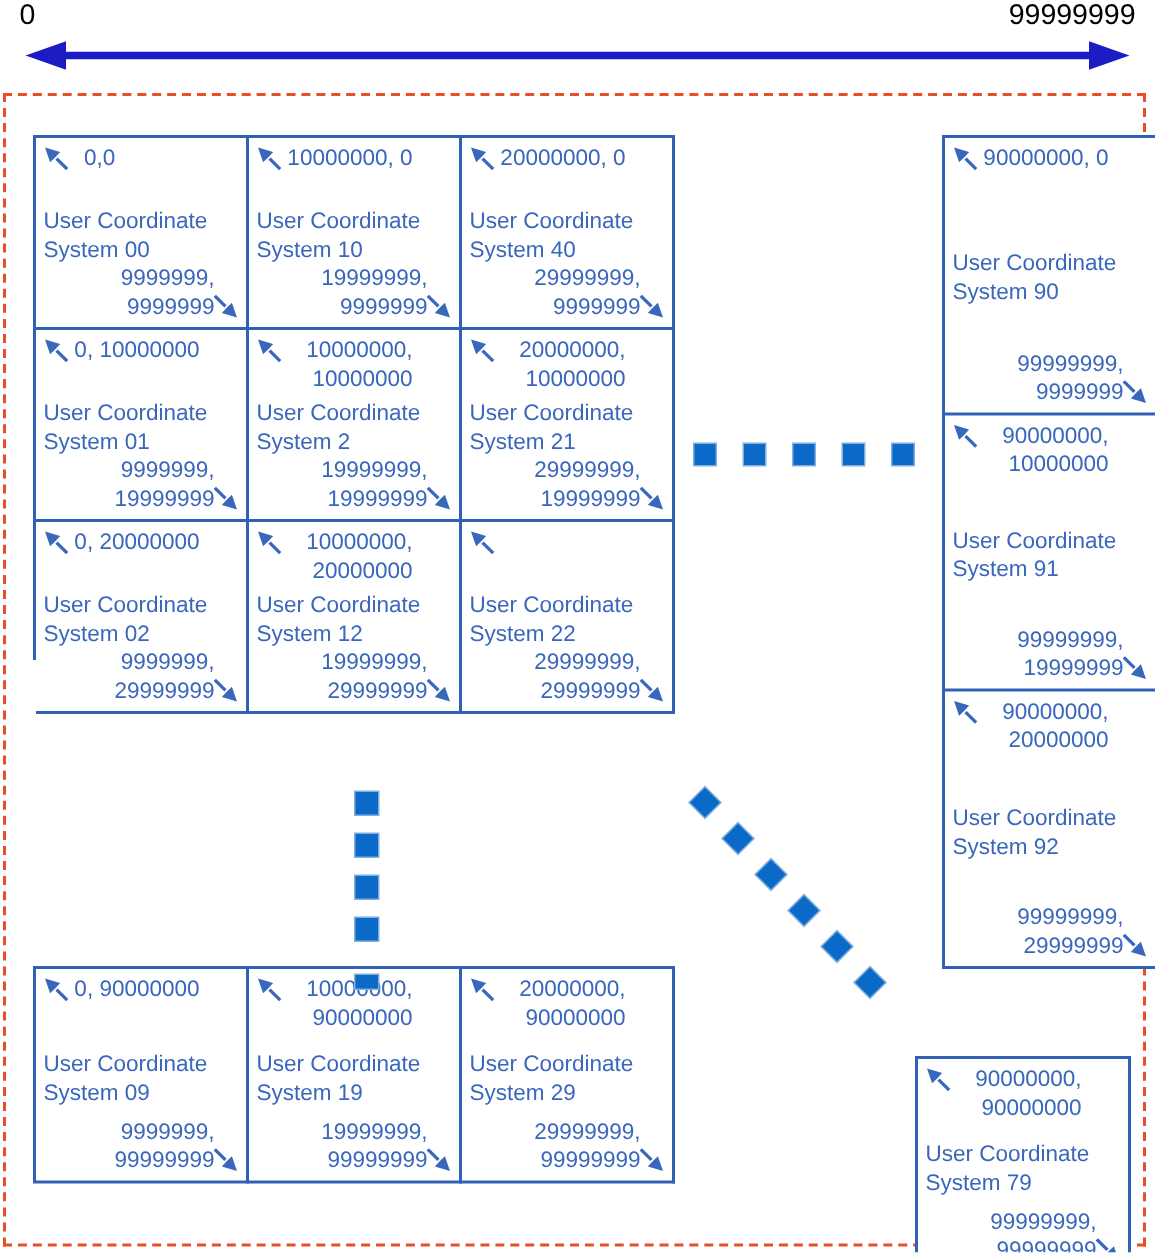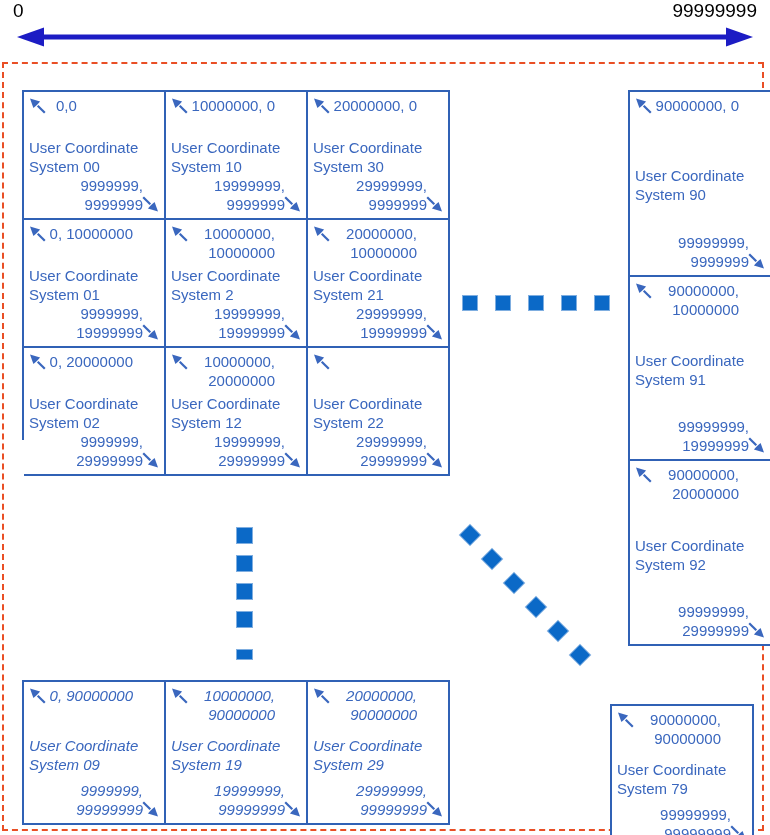--- a/index.html
+++ b/index.html
@@ -22,21 +22,21 @@
   
   .outer-frame{position:absolute;left:2px;top:62px;width:762px;height:769px;
     border:2px dashed var(--orange);box-sizing:border-box;}
 
   
   .blk{position:absolute;display:grid;box-sizing:border-box;
     border-left:2px solid var(--border-blue);border-top:2px solid var(--border-blue);background:#fff;}
   .blk-main{left:22px;top:90px;width:428px;height:350px;
     grid-template-columns:repeat(3,1fr);grid-template-rows:repeat(3,1fr);}
   .blk-right{left:628px;top:90px;width:144px;height:556px;grid-template-rows:repeat(3,1fr);}
-  .blk-bottom{left:22px;top:680px;width:428px;height:145px;grid-template-columns:repeat(3,1fr);font-style:italic;}
+  .blk-bottom{left:22px;top:644px;width:428px;height:145px;grid-template-columns:repeat(3,1fr);}
   .blk-b99{left:610px;top:704px;width:144px;height:145px;}
 
   .box{border-right:2px solid var(--border-blue);border-bottom:2px solid var(--border-blue);
     box-sizing:border-box;display:flex;flex-direction:column;justify-content:space-between;
     padding:4px 5px 4px 5px;color:var(--blue);font-size:15px;line-height:19px;}
   .coord-top{display:flex;align-items:flex-start;height:42px;}
   .coord-min{flex:1;text-align:right;padding-right:26px;}
   .coord-min.origin{text-align:left;padding-left:9px;padding-right:0;}
   .ucs-label{text-align:left;}
   .coord-bottom{display:flex;align-items:flex-end;}
@@ -128,21 +128,21 @@
 
     <div class="box">
       <div class="coord-top">
         <span class="cur cur-nw">
             <svg viewBox="0 0 18 18">
               <use href="#cursor-glyph"></use>
             </svg>
           </span>
         <span class="coord-min">20000000, 0</span>
       </div>
-      <div class="ucs-label">User Coordinate System 30</div>
+      <div class="ucs-label">User Coordinate System 40</div>
       <div class="coord-bottom">
         <span class="coord-max">29999999, 9999999</span>
         <span class="cur cur-se">
             <svg viewBox="0 0 18 18">
               <use href="#cursor-glyph"></use>
             </svg>
           </span>
       </div>
     </div>
 

